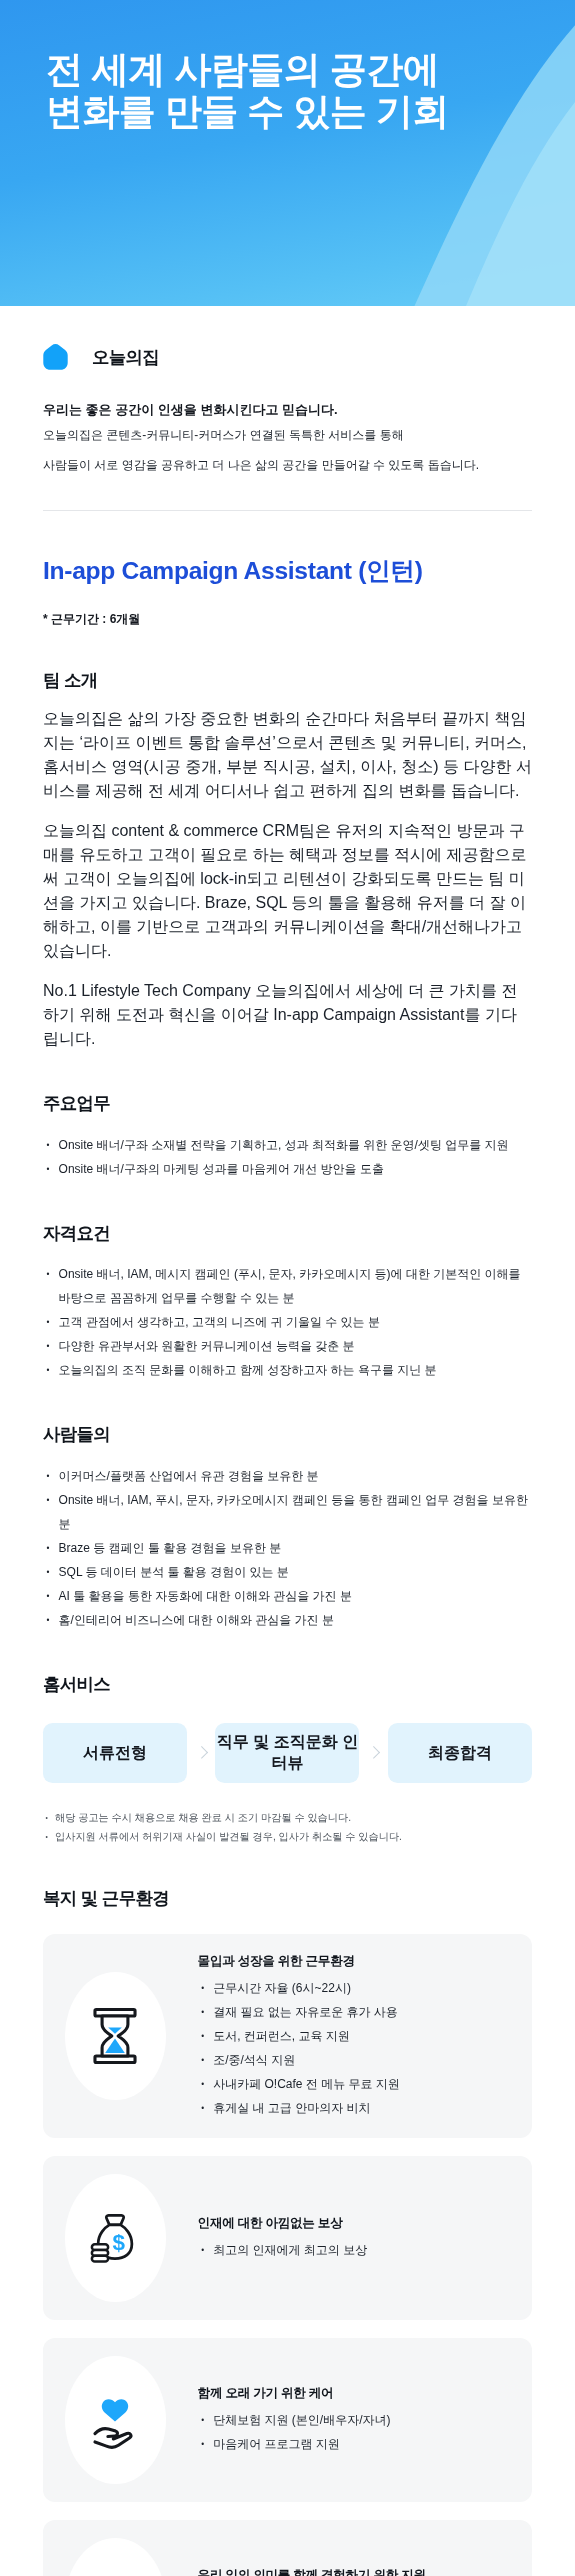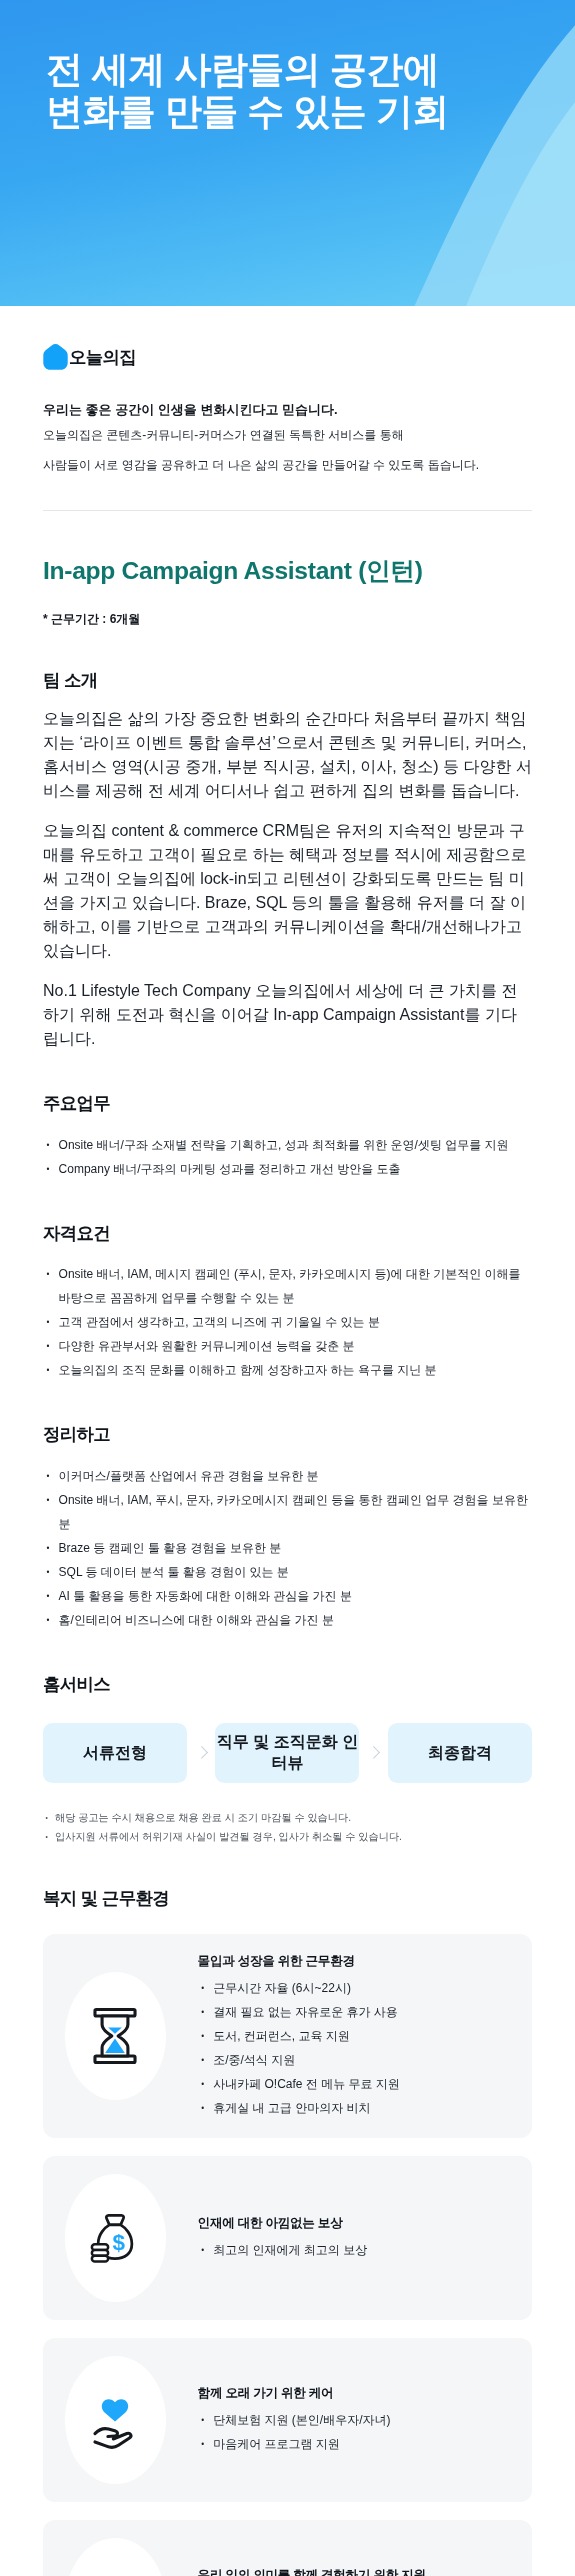--- a/index.html
+++ b/index.html
@@ -20,32 +20,32 @@
   .hero svg.wave{position:absolute;left:0;top:0;width:575px;height:306px;display:block;}
   .hero-title{
     position:absolute;left:46px;top:49px;
     color:#ffffff;font-weight:bold;font-size:37px;line-height:42px;
     letter-spacing:-0.6px;
   }
 
   
   .content{width:489px;margin:0 auto;padding:0 0 6px 0;}
 
-  .brand-row{display:flex;align-items:center;gap:1px;margin-top:37px;height:27.6px;}
+  .brand-row{display:flex;align-items:center;gap:24px;margin-top:37px;height:27.6px;}
   .brand-logo{width:25px;height:27.6px;display:inline-block;}
   .brand-name{font-size:17.4px;font-weight:bold;color:#10151c;letter-spacing:-0.6px;}
 
   .intro{margin-top:29px;}
   .intro-headline{font-size:13px;font-weight:bold;color:#14181f;line-height:20.4px;}
   .intro-line{font-size:12px;color:#1b212a;line-height:30px;}
 
   hr.divider{border:none;border-top:0.6px solid #e4e6e9;margin:30px 0 0 0;}
 
   .job-title{
-    margin-top:44px;font-size:24.6px;font-weight:bold;color:#0f766e;
+    margin-top:44px;font-size:24.6px;font-weight:bold;color:#1d4ed8;
     letter-spacing:-0.3px;line-height:31px;
   }
   .job-period{margin-top:25px;font-size:12px;font-weight:bold;color:#14181f;}
 
   h2.sec{
     font-size:17.4px;font-weight:bold;color:#10151c;letter-spacing:-0.6px;
     margin:42px 0 0 0;line-height:21.6px;
   }
   .para{
     font-size:16px;line-height:24px;color:#1b212a;margin-top:15.6px;
@@ -137,32 +137,32 @@
     <div class="job-period">*  근무기간 : 6개월</div>
 
     <h2 class="sec">팀 소개</h2>
     <p class="para">오늘의집은 삶의 가장 중요한 변화의 순간마다 처음부터 끝까지 책임지는 ‘라이프 이벤트 통합 솔루션’으로서 콘텐츠 및 커뮤니티, 커머스, 홈서비스 영역(시공 중개, 부분 직시공, 설치, 이사, 청소) 등 다양한 서비스를 제공해 전 세계 어디서나 쉽고 편하게 집의 변화를 돕습니다.</p>
     <p class="para">오늘의집 content &amp; commerce CRM팀은 유저의 지속적인 방문과 구매를 유도하고 고객이 필요로 하는 혜택과 정보를 적시에 제공함으로써 고객이 오늘의집에 lock-in되고 리텐션이 강화되도록 만드는 팀 미션을 가지고 있습니다. Braze, SQL 등의 툴을 활용해 유저를 더 잘 이해하고, 이를 기반으로 고객과의 커뮤니케이션을 확대/개선해나가고 있습니다.</p>
     <p class="para">No.1 Lifestyle Tech Company 오늘의집에서 세상에 더 큰 가치를 전하기 위해 도전과 혁신을 이어갈 In-app Campaign Assistant를 기다립니다.</p>
 
     <h2 class="sec">주요업무</h2>
     <ul class="bullets">
       <li><span>Onsite 배너/구좌 소재별 전략을 기획하고, 성과 최적화를 위한 운영/셋팅 업무를 지원</span></li>
-      <li><span>Company 배너/구좌의 마케팅 성과를 정리하고 개선 방안을 도출</span></li>
+      <li><span>Onsite 배너/구좌의 마케팅 성과를 마음케어 개선 방안을 도출</span></li>
     </ul>
 
     <h2 class="sec">자격요건</h2>
     <ul class="bullets">
       <li><span>Onsite 배너, IAM, 메시지 캠페인 (푸시, 문자, 카카오메시지 등)에 대한 기본적인 이해를 바탕으로 꼼꼼하게 업무를 수행할 수 있는 분</span></li>
       <li><span>고객 관점에서 생각하고, 고객의 니즈에 귀 기울일 수 있는 분</span></li>
       <li><span>다양한 유관부서와 원활한 커뮤니케이션 능력을 갖춘 분</span></li>
       <li><span>오늘의집의 조직 문화를 이해하고 함께 성장하고자 하는 욕구를 지닌 분</span></li>
     </ul>
 
-    <h2 class="sec">정리하고</h2>
+    <h2 class="sec">사람들의</h2>
     <ul class="bullets">
       <li><span>이커머스/플랫폼 산업에서 유관 경험을 보유한 분</span></li>
       <li><span>Onsite 배너, IAM, 푸시, 문자, 카카오메시지 캠페인 등을 통한 캠페인 업무 경험을 보유한 분</span></li>
       <li><span>Braze 등 캠페인 툴 활용 경험을 보유한 분</span></li>
       <li><span>SQL 등 데이터 분석 툴 활용 경험이 있는 분</span></li>
       <li><span>AI 툴 활용을 통한 자동화에 대한 이해와 관심을 가진 분</span></li>
       <li><span>홈/인테리어 비즈니스에 대한 이해와 관심을 가진 분</span></li>
     </ul>
 
     <h2 class="sec">홈서비스</h2>

